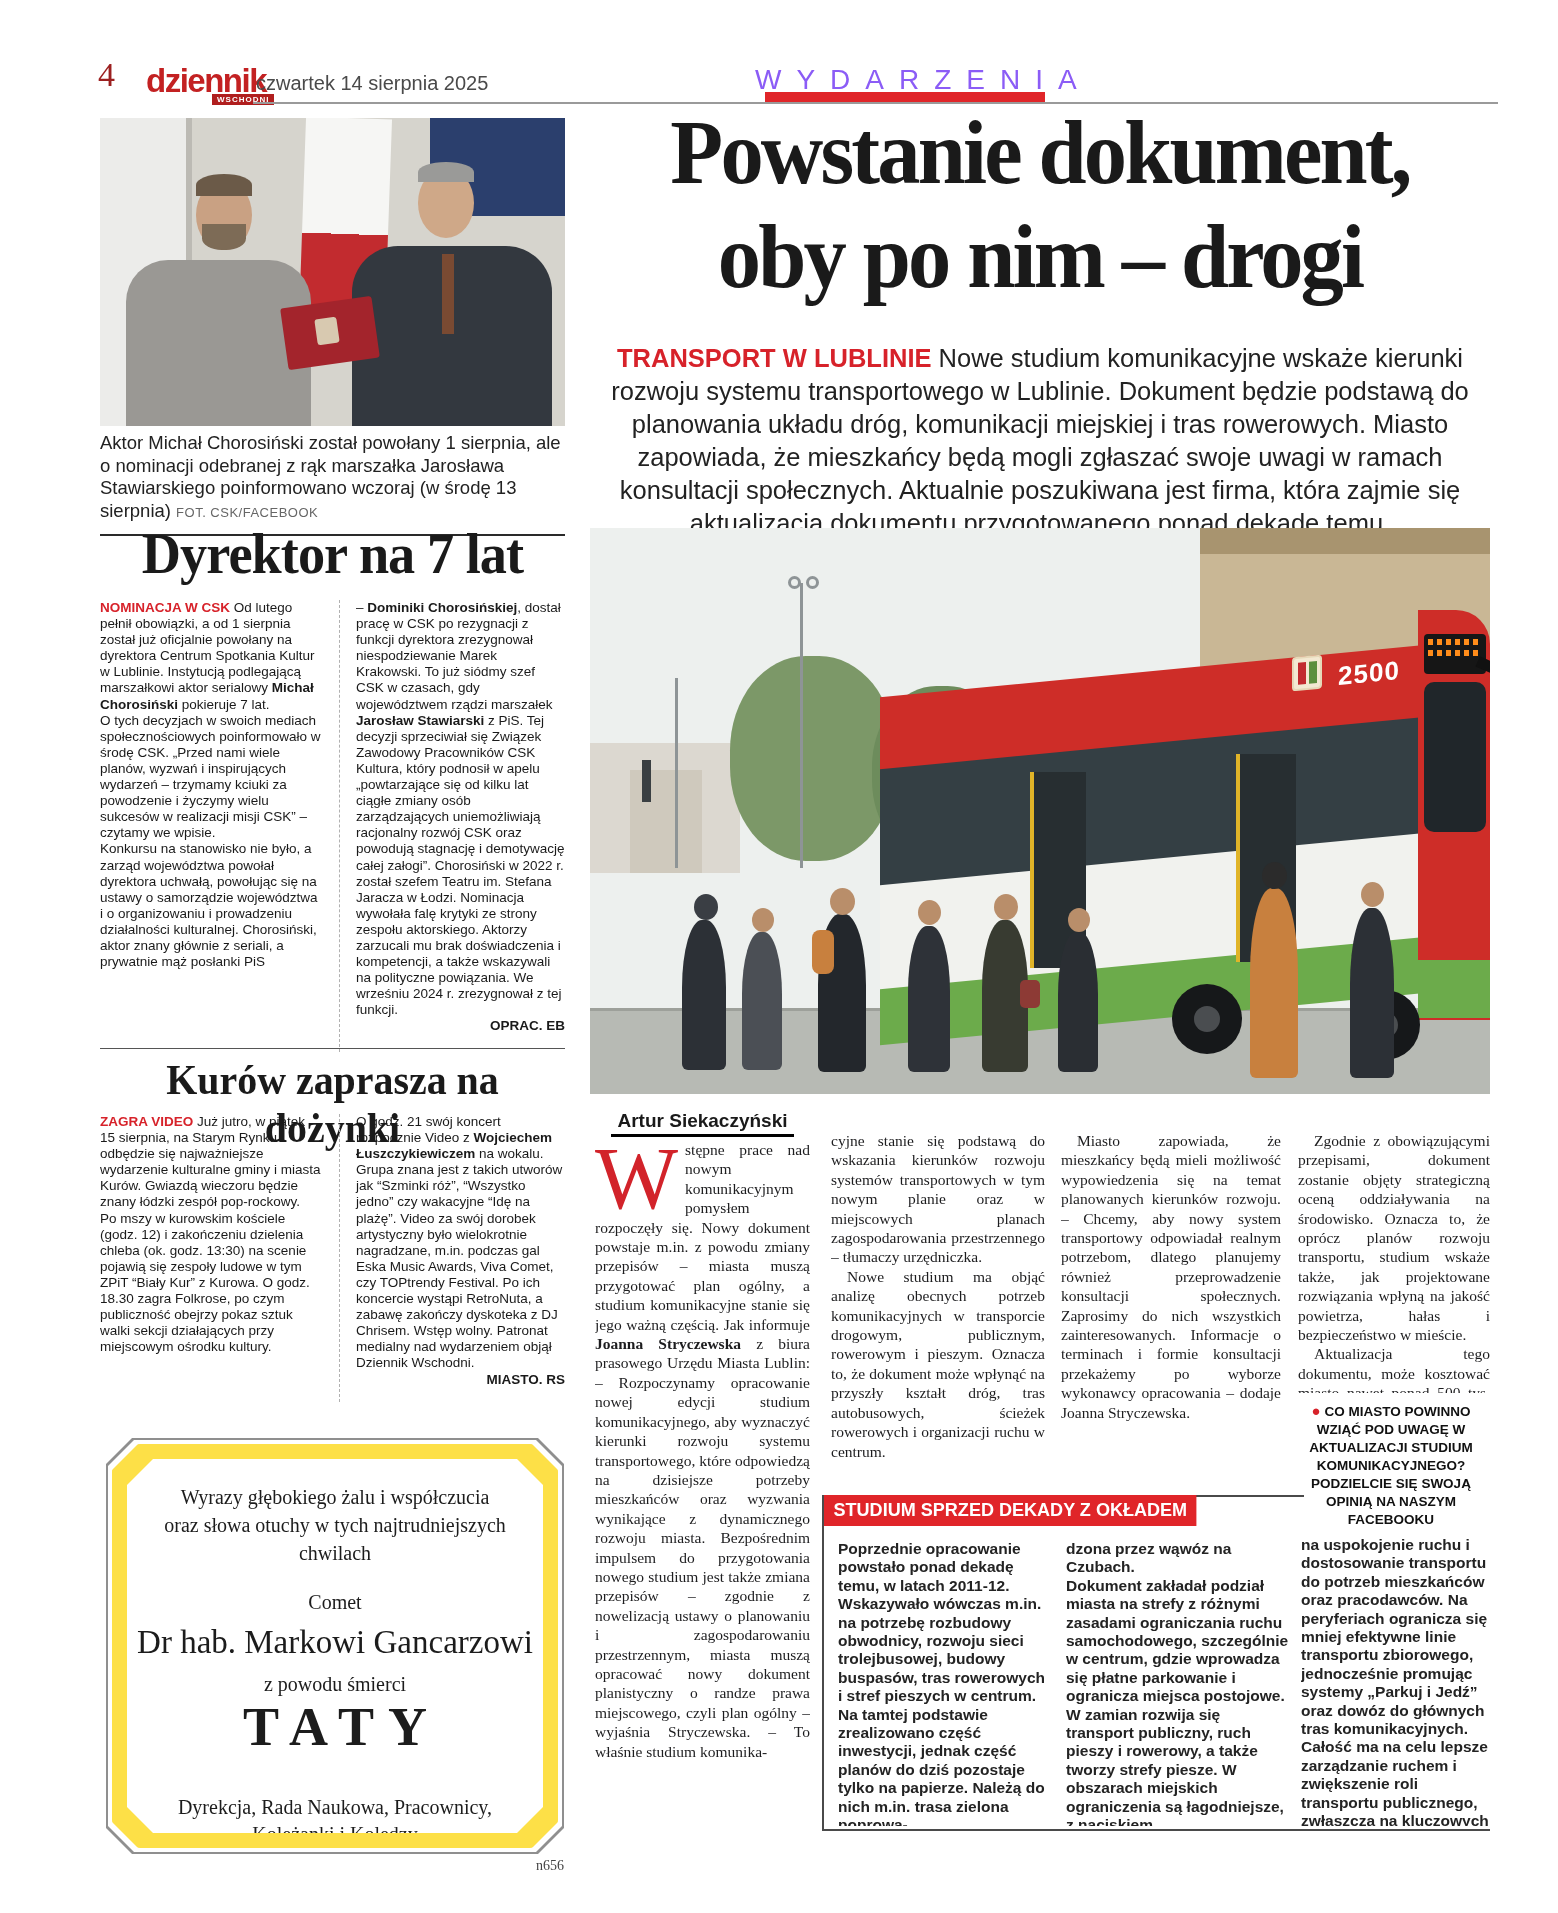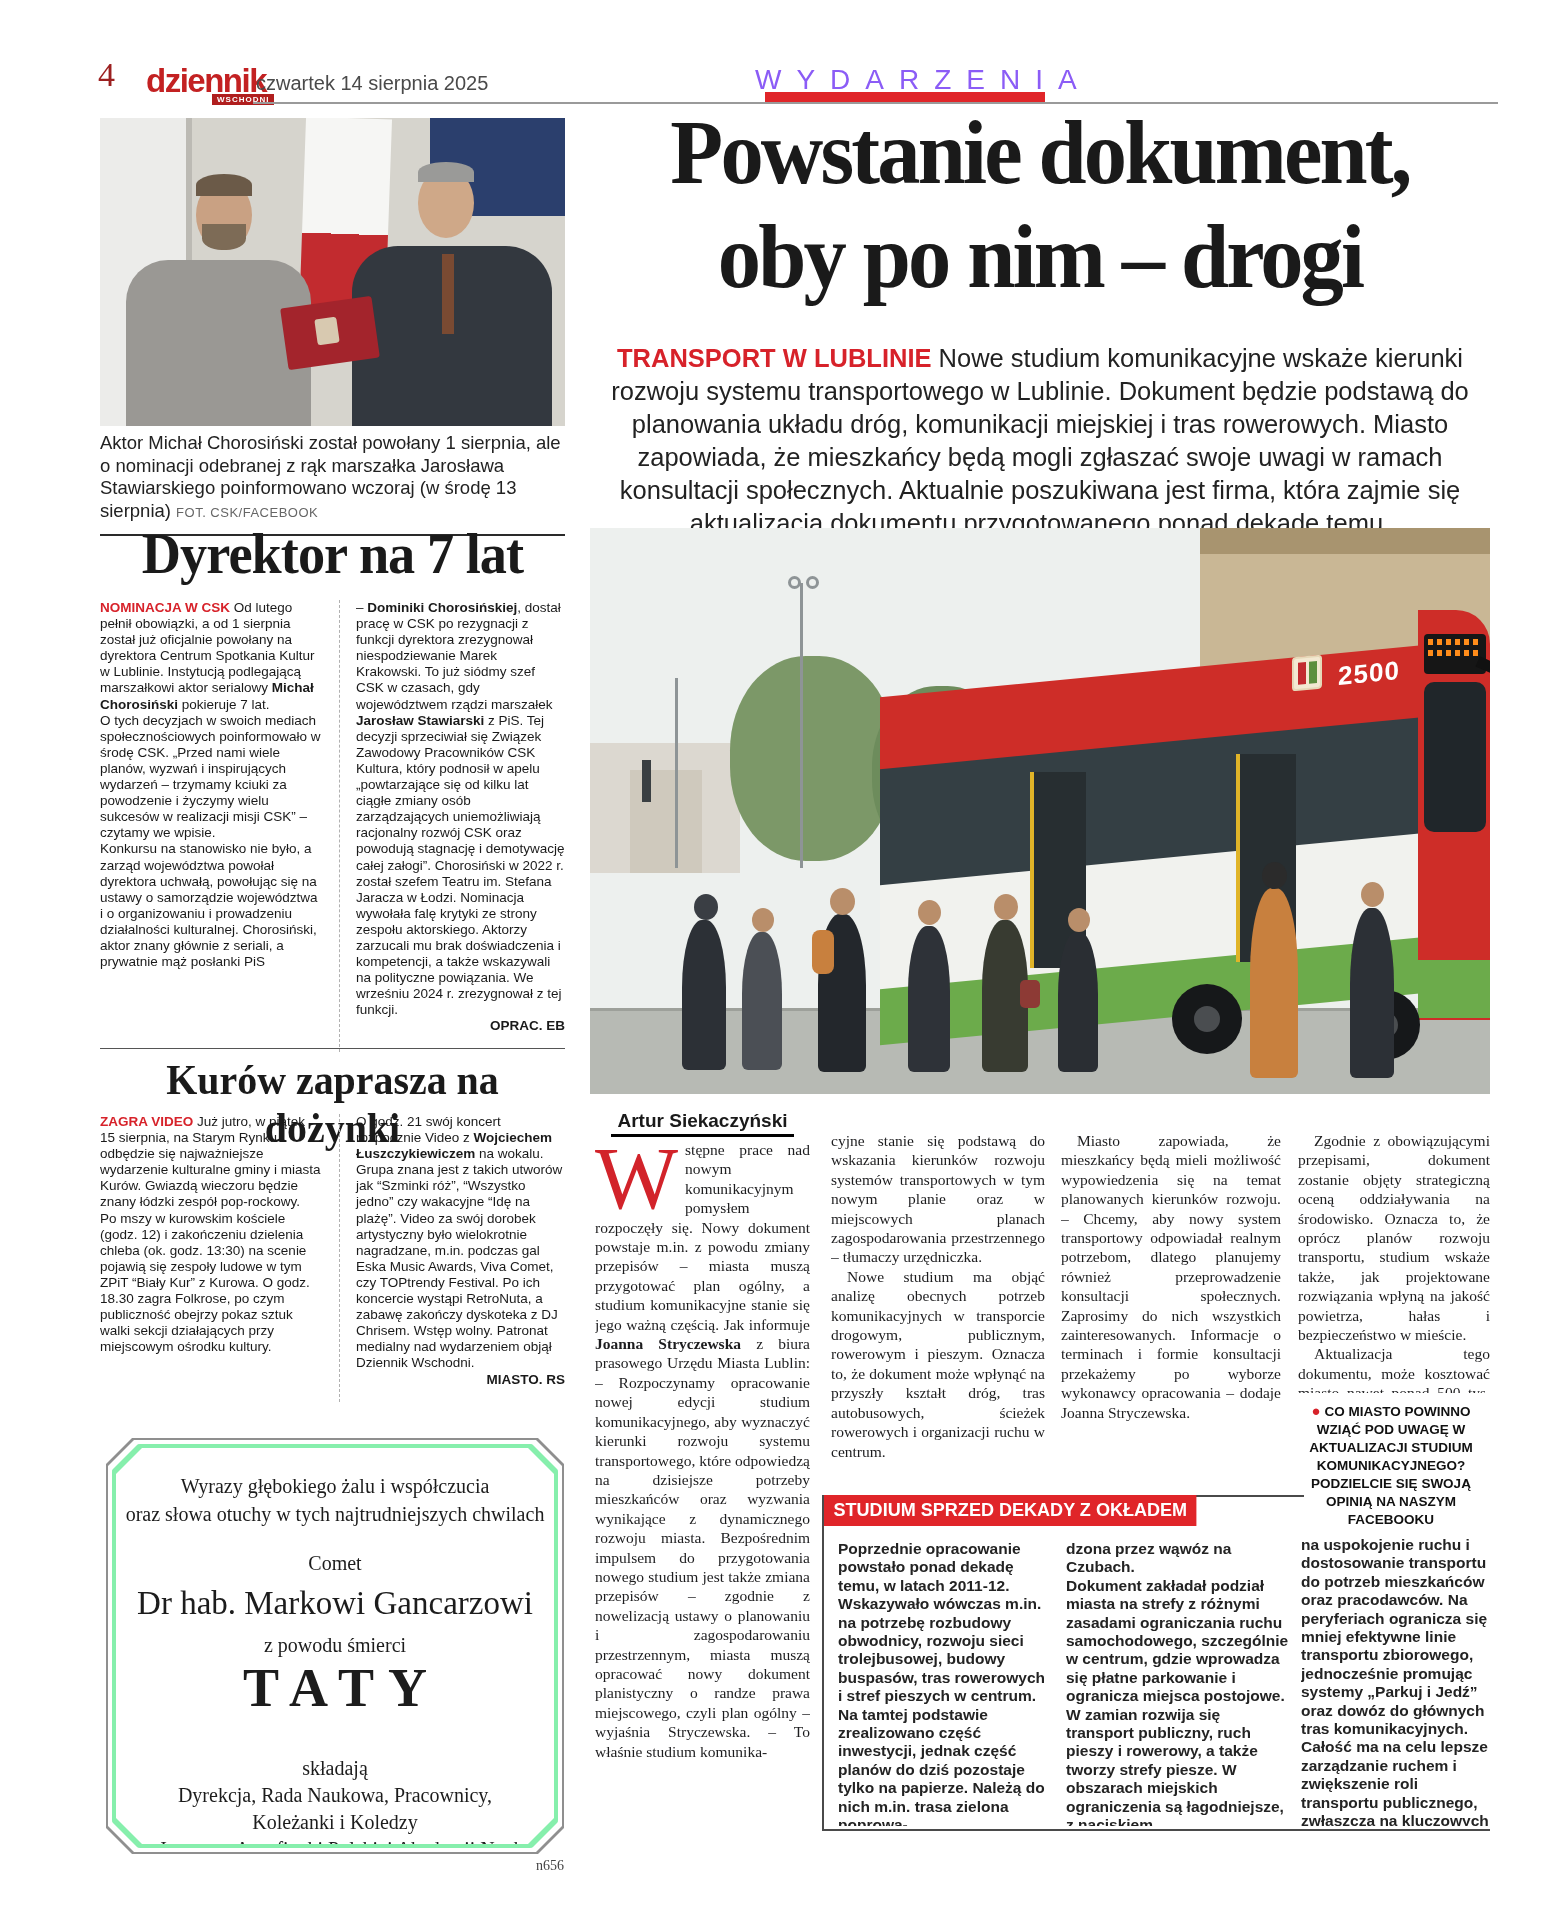--- a/index.html
+++ b/index.html
@@ -39,21 +39,21 @@
   .news-col p { margin:0; }
   .kick { color:#d7222a; font-weight:bold; }
   .b { font-weight:bold; }
   .sig { text-align:right; font-weight:bold; font-size:13.5px; margin-top:2px; }
 
   
   .ob-wrap { left:106px; top:1438px; width:458px; height:416px; }
   .oct { clip-path:polygon(26px 0,calc(100% - 26px) 0,100% 26px,100% calc(100% - 26px),calc(100% - 26px) 100%,26px 100%,0 calc(100% - 26px),0 26px); }
   .ob1 { width:100%; height:100%; background:#8f8f8f; padding:2px; }
   .ob2 { width:100%; height:100%; background:#fff; padding:4px; }
-  .ob3 { width:100%; height:100%; background:#86efac; padding:4px;border-radius:28px; }
+  .ob3 { width:100%; height:100%; background:#fde047; padding:15px;border-radius:28px; }
   .ob4 { width:100%; height:100%; background:#fff; text-align:center; font-family:"Liberation Serif","DejaVu Serif",serif;
          color:#1c1c1c; padding-top:24px; }
   .ob-small { font-size:20px; line-height:28px; }
   .ob-salut { font-size:20px; margin-top:24px; }
   .ob-name { font-size:33px; font-weight:normal; margin-top:10px; }
   .ob-reason { font-size:20px; margin-top:12px; }
   .ob-big { font-size:54px; font-weight:bold; letter-spacing:14px; text-indent:14px; }
   .ob-closing { font-size:20px; line-height:27px; margin-top:36px; }
   .ob-ref { left:106px; top:1858px; width:458px; text-align:right; font-size:14px; font-family:"Liberation Serif",serif; color:#444; }
 
@@ -164,21 +164,20 @@
       <div class="ob2 oct">
         <div class="ob3 oct">
           <div class="ob4 oct">
             <div class="ob-small">Wyrazy głębokiego żalu i współczucia</div>
             <div class="ob-small">oraz słowa otuchy w tych najtrudniejszych chwilach</div>
             <div class="ob-salut">Comet</div>
             <div class="ob-name">Dr hab. Markowi Gancarzowi</div>
             <div class="ob-reason">z powodu śmierci</div>
             <div class="ob-big">TATY</div>
             <div class="ob-closing">
-              <div>składają</div>
               <div>Dyrekcja, Rada Naukowa, Pracownicy,</div>
               <div>Koleżanki i Koledzy</div>
               <div>z Instytutu Agrofizyki Polskiej Akademii Nauk</div>
               <div>w Lublinie</div>
             </div>
           </div>
         </div>
       </div>
     </div>
   </div>

